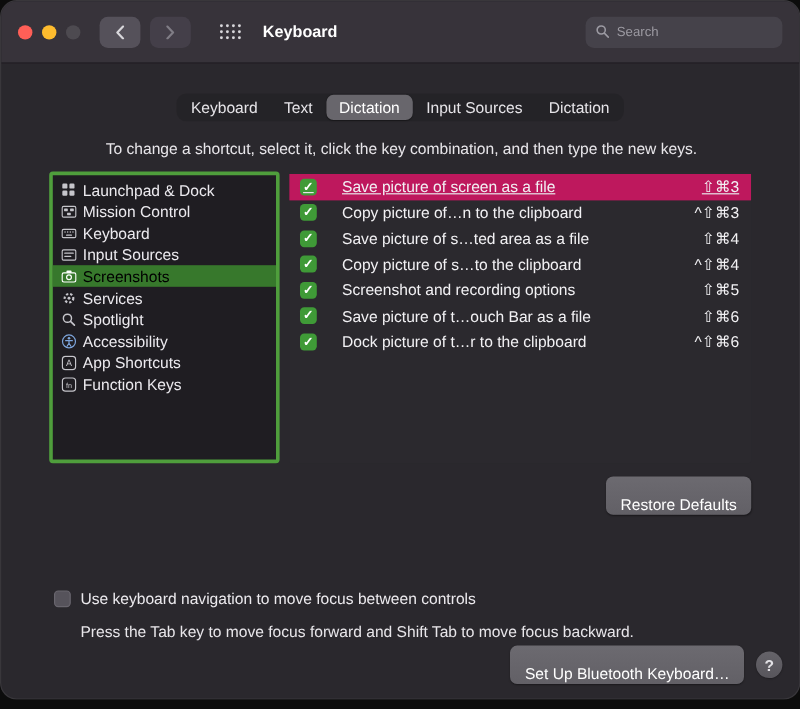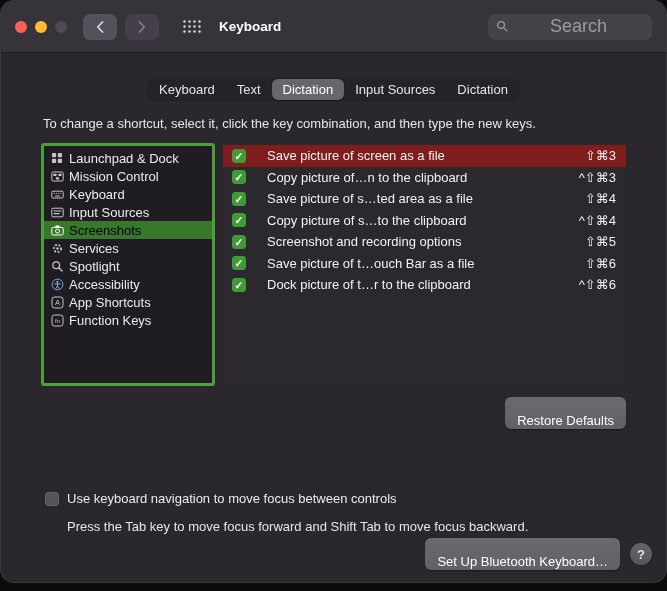--- a/index.html
+++ b/index.html
@@ -49,46 +49,45 @@
   .search {
     margin-left:auto;
     width:164px; height:26px;
     background:#45424a;
     border-radius:7px;
     display:flex; align-items:center;
     padding:0 8px; gap:5px;
   }
   .search input {
     background:transparent; border:none; outline:none;
-    color:#d6d5da; font-size:18px; width:100%;
+    color:#d6d5da; font-size:11px; width:100%;
     font-family:"Liberation Sans", sans-serif;
-    margin-left:36px;
   }
   .search input::placeholder { color:#9c9aa2; }
 
   
   .tabs-wrap { display:flex; justify-content:center; margin-top:25px; }
   .tabs {
     display:flex; background:rgba(0,0,0,0.12);
     border-radius:8px; padding:1px;
   }
   .tab {
     padding:3px 11px; border-radius:6px;
     color:#e6e4e8; font-size:13px; cursor:default;
   }
   .tab.selected { background:#68666c; color:#ffffff; box-shadow:0 0.5px 1px rgba(0,0,0,.35); }
 
   
-  .instruction { margin:15px 40px 0 42px; color:#e8e6ea; font-size:13px; }
+  .instruction { margin:15px 40px 0 42px; color:#e8e6ea; font-size:13px;text-align:center; }
 
   
   .panes { display:flex; margin:12px 40px 0 40px; height:243px; gap:8px; }
 
   .sidebar {
-    width:174px; height:100%;
+    width:192px; height:100%;
     background:#1f1d22;
     border:3px solid #4f9e3c;
     border-radius:3px;
     padding-top:3px;
     overflow:hidden;
   }
   .side-row {
     display:flex; align-items:center;
     height:18px; padding:0 6px; gap:5px;
     white-space:nowrap;
@@ -103,21 +102,21 @@
     flex:1; height:100%;
     background:#2b292e;
     border-radius:2px;
     padding-top:2px;
     overflow:hidden;
   }
   .sc-row {
     display:flex; align-items:center;
     height:21.5px; padding:0 10px 0 9px;
   }
-  .sc-row.selected { background:#7f1d1d; }
+  .sc-row.selected { background:#be185d;text-decoration:underline; }
   .cb {
     width:14px; height:14px; border-radius:3.5px;
     background:#3f9a37;
     display:flex; align-items:center; justify-content:center;
     margin-right:21px; flex:none;
   }
   .cb.checked::after { content:"✓"; color:#ffffff; font-size:10.5px; font-weight:700; line-height:1; }
   .sc-label { flex:1; font-size:13px; color:#f2f1f4; white-space:nowrap; overflow:hidden; }
   .sc-keys { font-size:13px; color:#f2f1f4; white-space:nowrap; }
 

